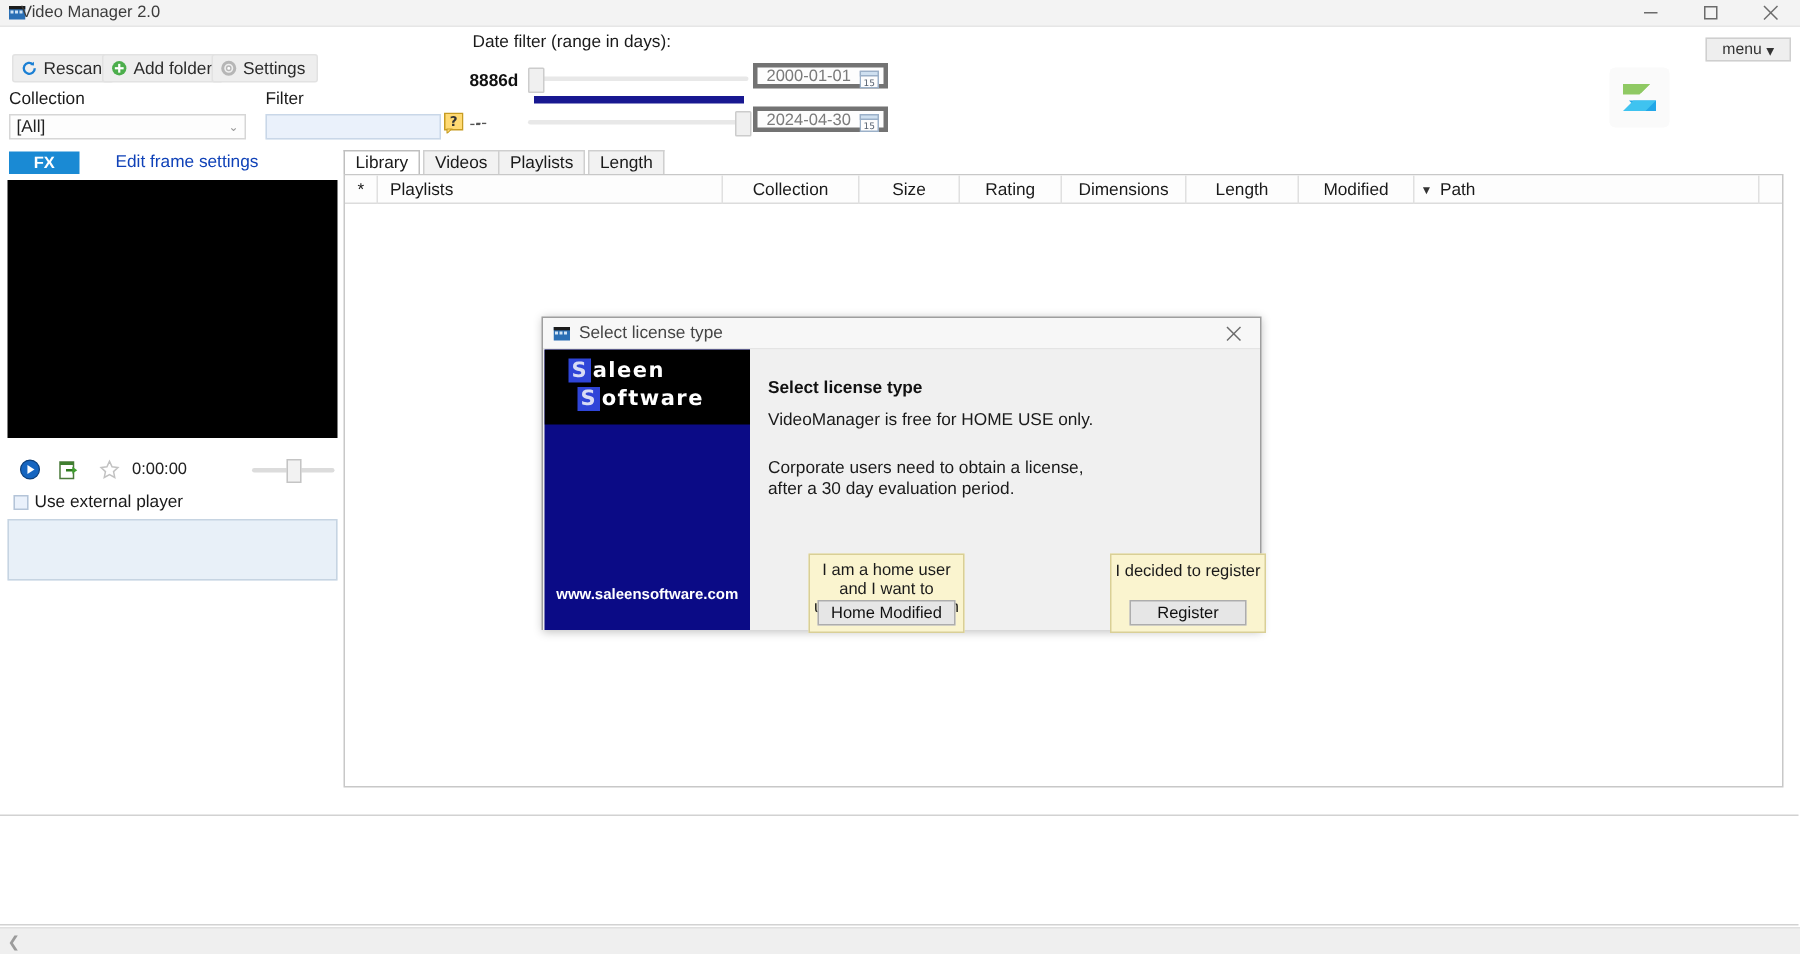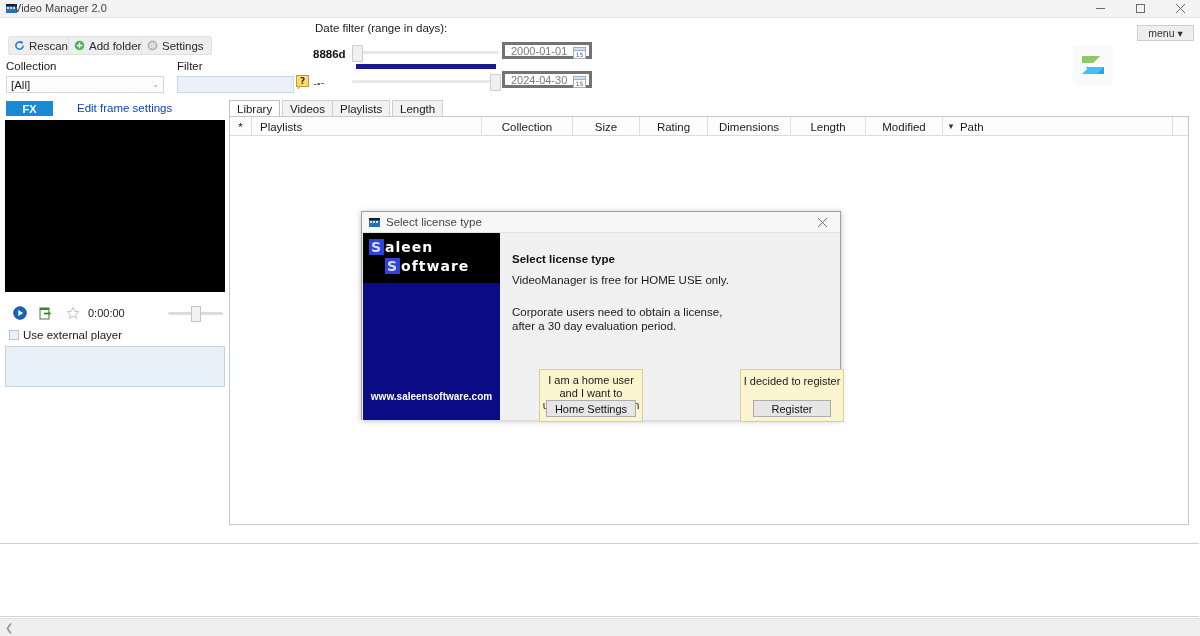--- a/index.html
+++ b/index.html
@@ -114,21 +114,21 @@
   #dialog-titlebar{position:absolute;left:0;top:0;width:100%;height:21px;background:#f7f7f7;border-bottom:1px solid #e4e4e4;box-sizing:border-box;}
   #dialog-icon{position:absolute;left:7px;top:5px;width:11px;height:11px;}
   #dialog-title{position:absolute;left:24px;top:4px;font-size:11.5px;color:#454545;}
   #dialog-close{position:absolute;right:0;top:0;width:36px;height:21px;display:flex;align-items:center;justify-content:center;color:#6b6b6b;}
 
   #dialog-body{position:absolute;left:0;top:21px;width:100%;height:187px;background:#f0f0f0;}
   #brand-panel{position:absolute;left:1px;top:0;width:137px;height:187px;background:#0b0b86;overflow:hidden;}
   #brand-logo{position:absolute;left:0;top:0;width:137px;height:50px;background:#000;}
   .brand-line{position:absolute;white-space:nowrap;font-family:"DejaVu Sans",sans-serif;font-weight:bold;font-size:14px;letter-spacing:1px;color:#ffffff;}
   .brand-cap{display:inline-block;background:#2f45d8;color:#d8dcf5;padding:0 2px;margin-right:1px;}
-  #brand-line-1{left:6px;top:6px;text-align:center;}
+  #brand-line-1{left:16px;top:6px;text-align:center;}
   #brand-line-2{left:22px;top:25px;}
   #brand-url{position:absolute;left:0;top:158px;width:137px;text-align:center;font-size:10px;font-weight:bold;color:#ffffff;}
 
   #dialog-heading{position:absolute;left:150px;top:20px;font-size:11.5px;font-weight:bold;color:#111;}
   #dialog-text-1{position:absolute;left:150px;top:41px;font-size:11.5px;color:#1a1a1a;}
   #dialog-text-2{position:absolute;left:150px;top:72px;font-size:11.5px;color:#1a1a1a;line-height:14px;white-space:pre-line;}
 
   .choice{position:absolute;top:136px;width:104px;height:53px;background:#faf4cf;border:1px solid #d9cf96;box-sizing:border-box;
           display:flex;flex-direction:column;align-items:center;}
   .choice .ctext{margin-top:4px;text-align:center;font-size:11px;line-height:12.5px;color:#1a1a1a;white-space:pre-line;}
@@ -370,21 +370,21 @@
 
       <div id="dialog-heading">Select license type</div>
       <div id="dialog-text-1">VideoManager is free for HOME USE only.</div>
       <div id="dialog-text-2">Corporate users need to obtain a license,
 after a 30 day evaluation period.</div>
 
       <div class="choice" id="choice-home">
         <div class="ctext">I am a home user
 and I want to
 use the free version</div>
-        <div class="cbtn">Home Settings</div>
+        <div class="cbtn">Home Modified</div>
       </div>
       <div class="choice" id="choice-register">
         <div class="ctext">I decided to register</div>
         <div class="cbtn">Register</div>
       </div>
     </div>
   </div>
 
 </div>
 

